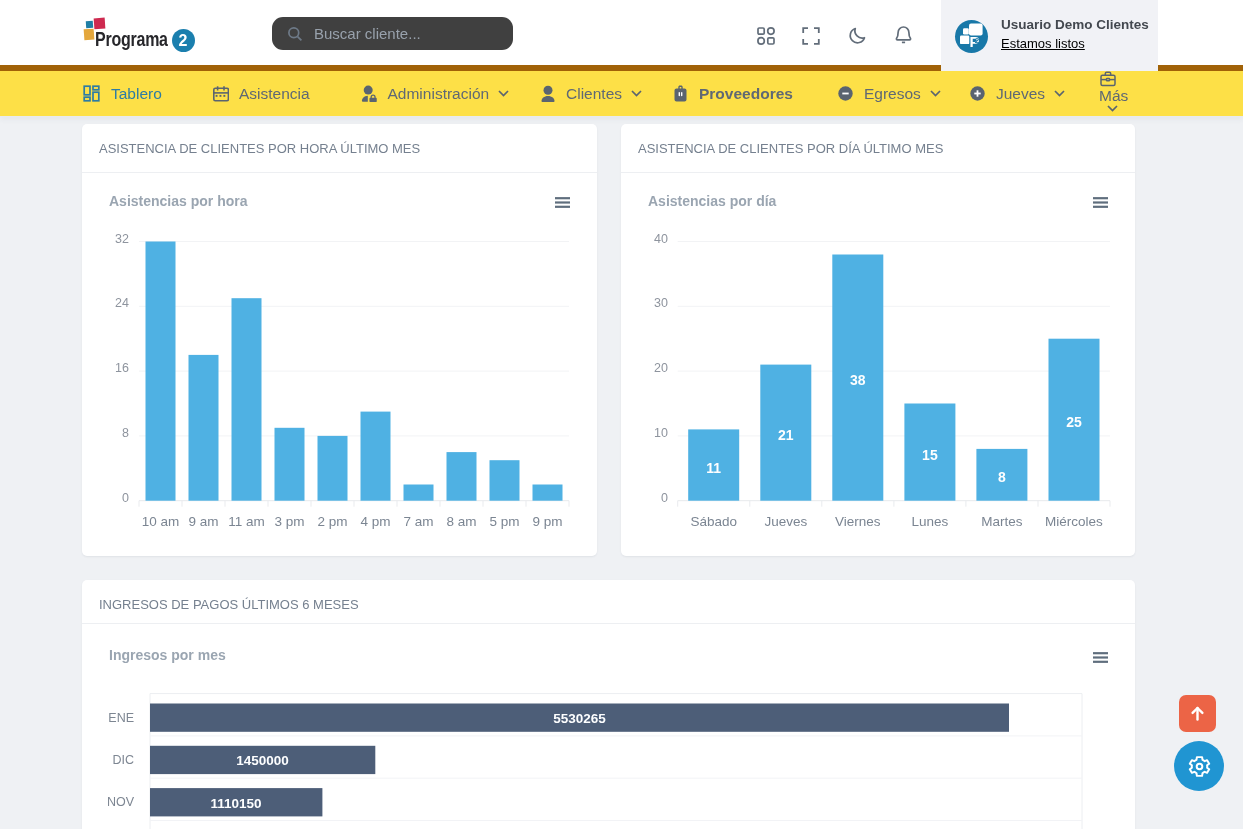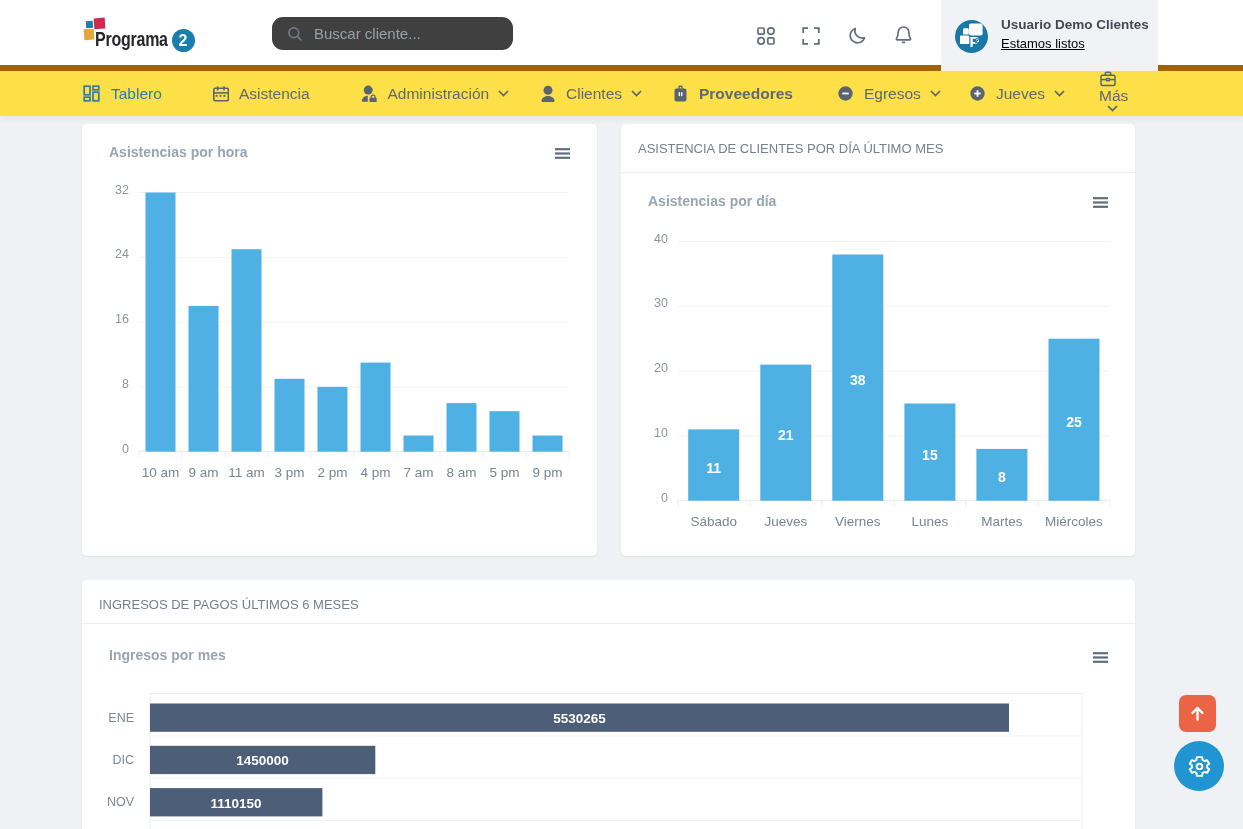--- a/index.html
+++ b/index.html
@@ -170,20 +170,21 @@
       <rect x="6.5" y="7.4" width="3" height="2.4" rx="0.6"></rect>
     </svg>
     <span class="nav-label">Más</span>
     <svg class="chev" width="11" height="7" viewBox="0 0 11 7" fill="none" stroke="#5a6470" stroke-width="1.7">
         <path d="M1 1l4.5 4.5L10 1"></path>
       </svg>
   </div>
 </div>
 
 <div class="card" style="left:82px; top:124px; width:515px; height:432px;">
+  <div class="card-header">ASISTENCIA DE CLIENTES POR HORA ÚLTIMO MES</div>
   <svg width="515" height="383" viewBox="0 0 515 383" style="display:block;">
     <text x="27" y="32.5" font-size="14" fill="#9aa5b1" font-weight="bold">Asistencias por hora</text>
     <g stroke="#5f6e7d" stroke-width="2.2">
         <line x1="473" y1="25.2" x2="488" y2="25.2"></line>
         <line x1="473" y1="29.5" x2="488" y2="29.5"></line>
         <line x1="473" y1="33.8" x2="488" y2="33.8"></line>
       </g>
     <g stroke="#f2f3f5">
         <line x1="57" y1="68.5" x2="487" y2="68.5"></line>
         <line x1="57" y1="133.3" x2="487" y2="133.3"></line>

